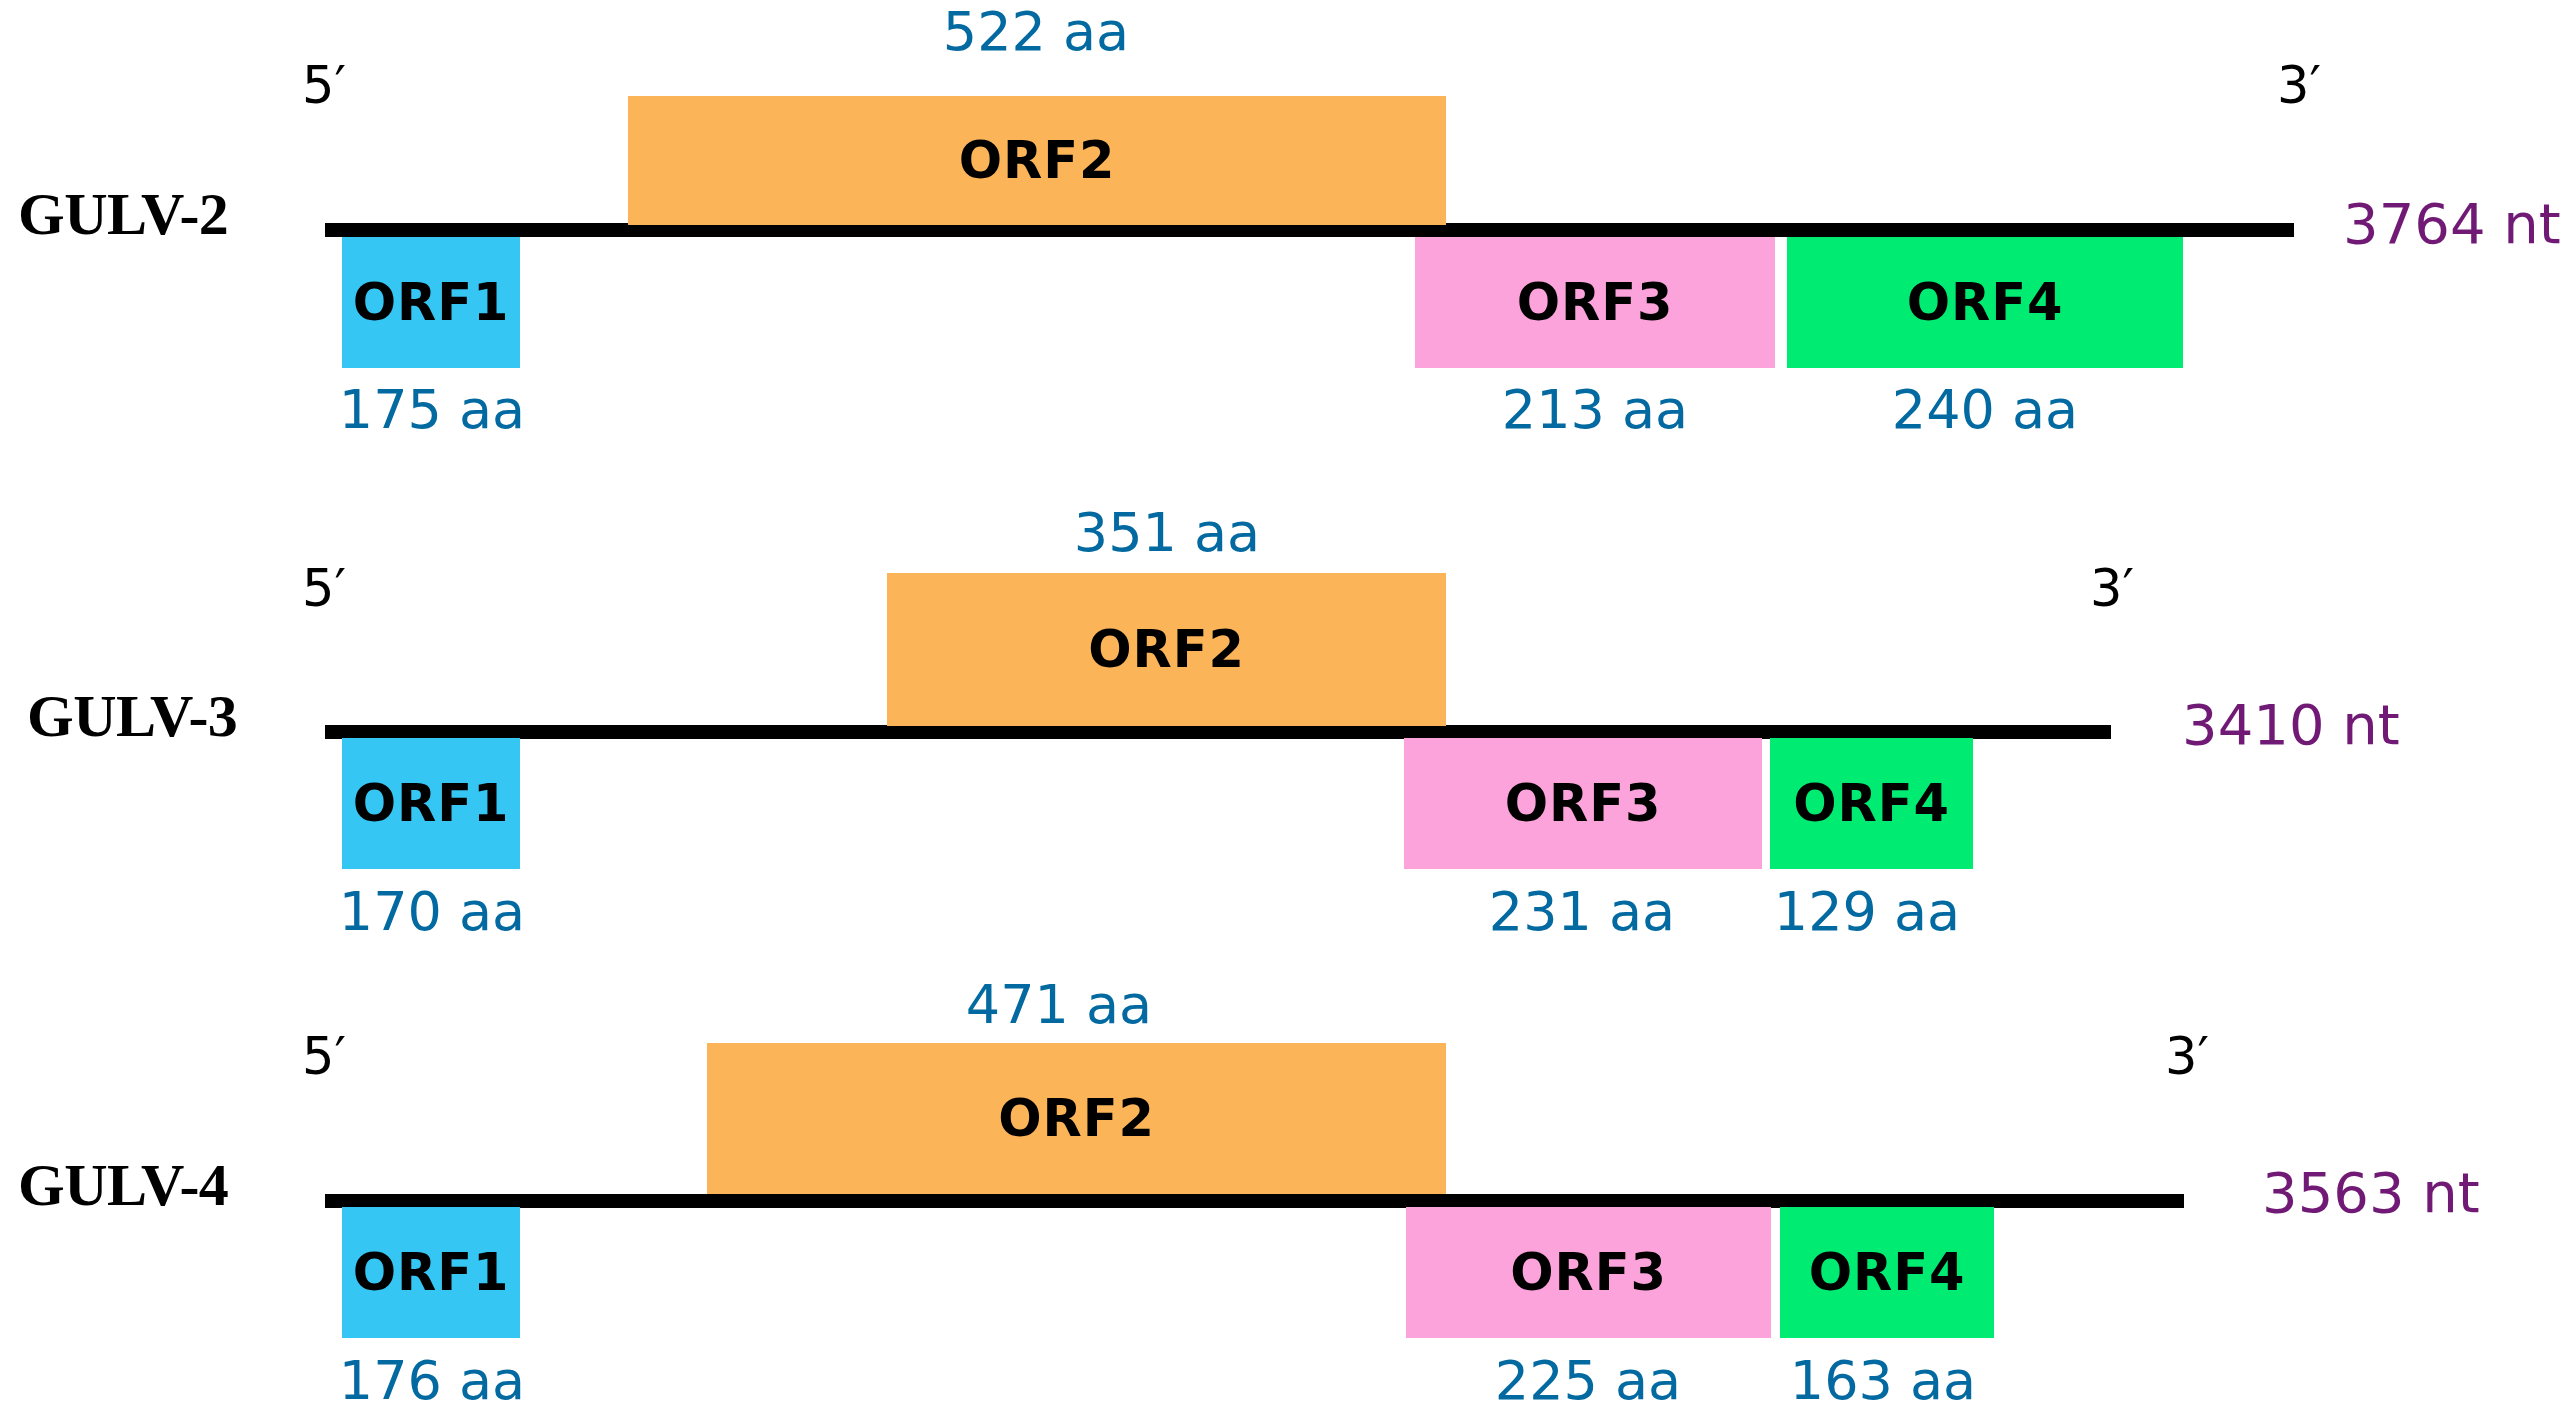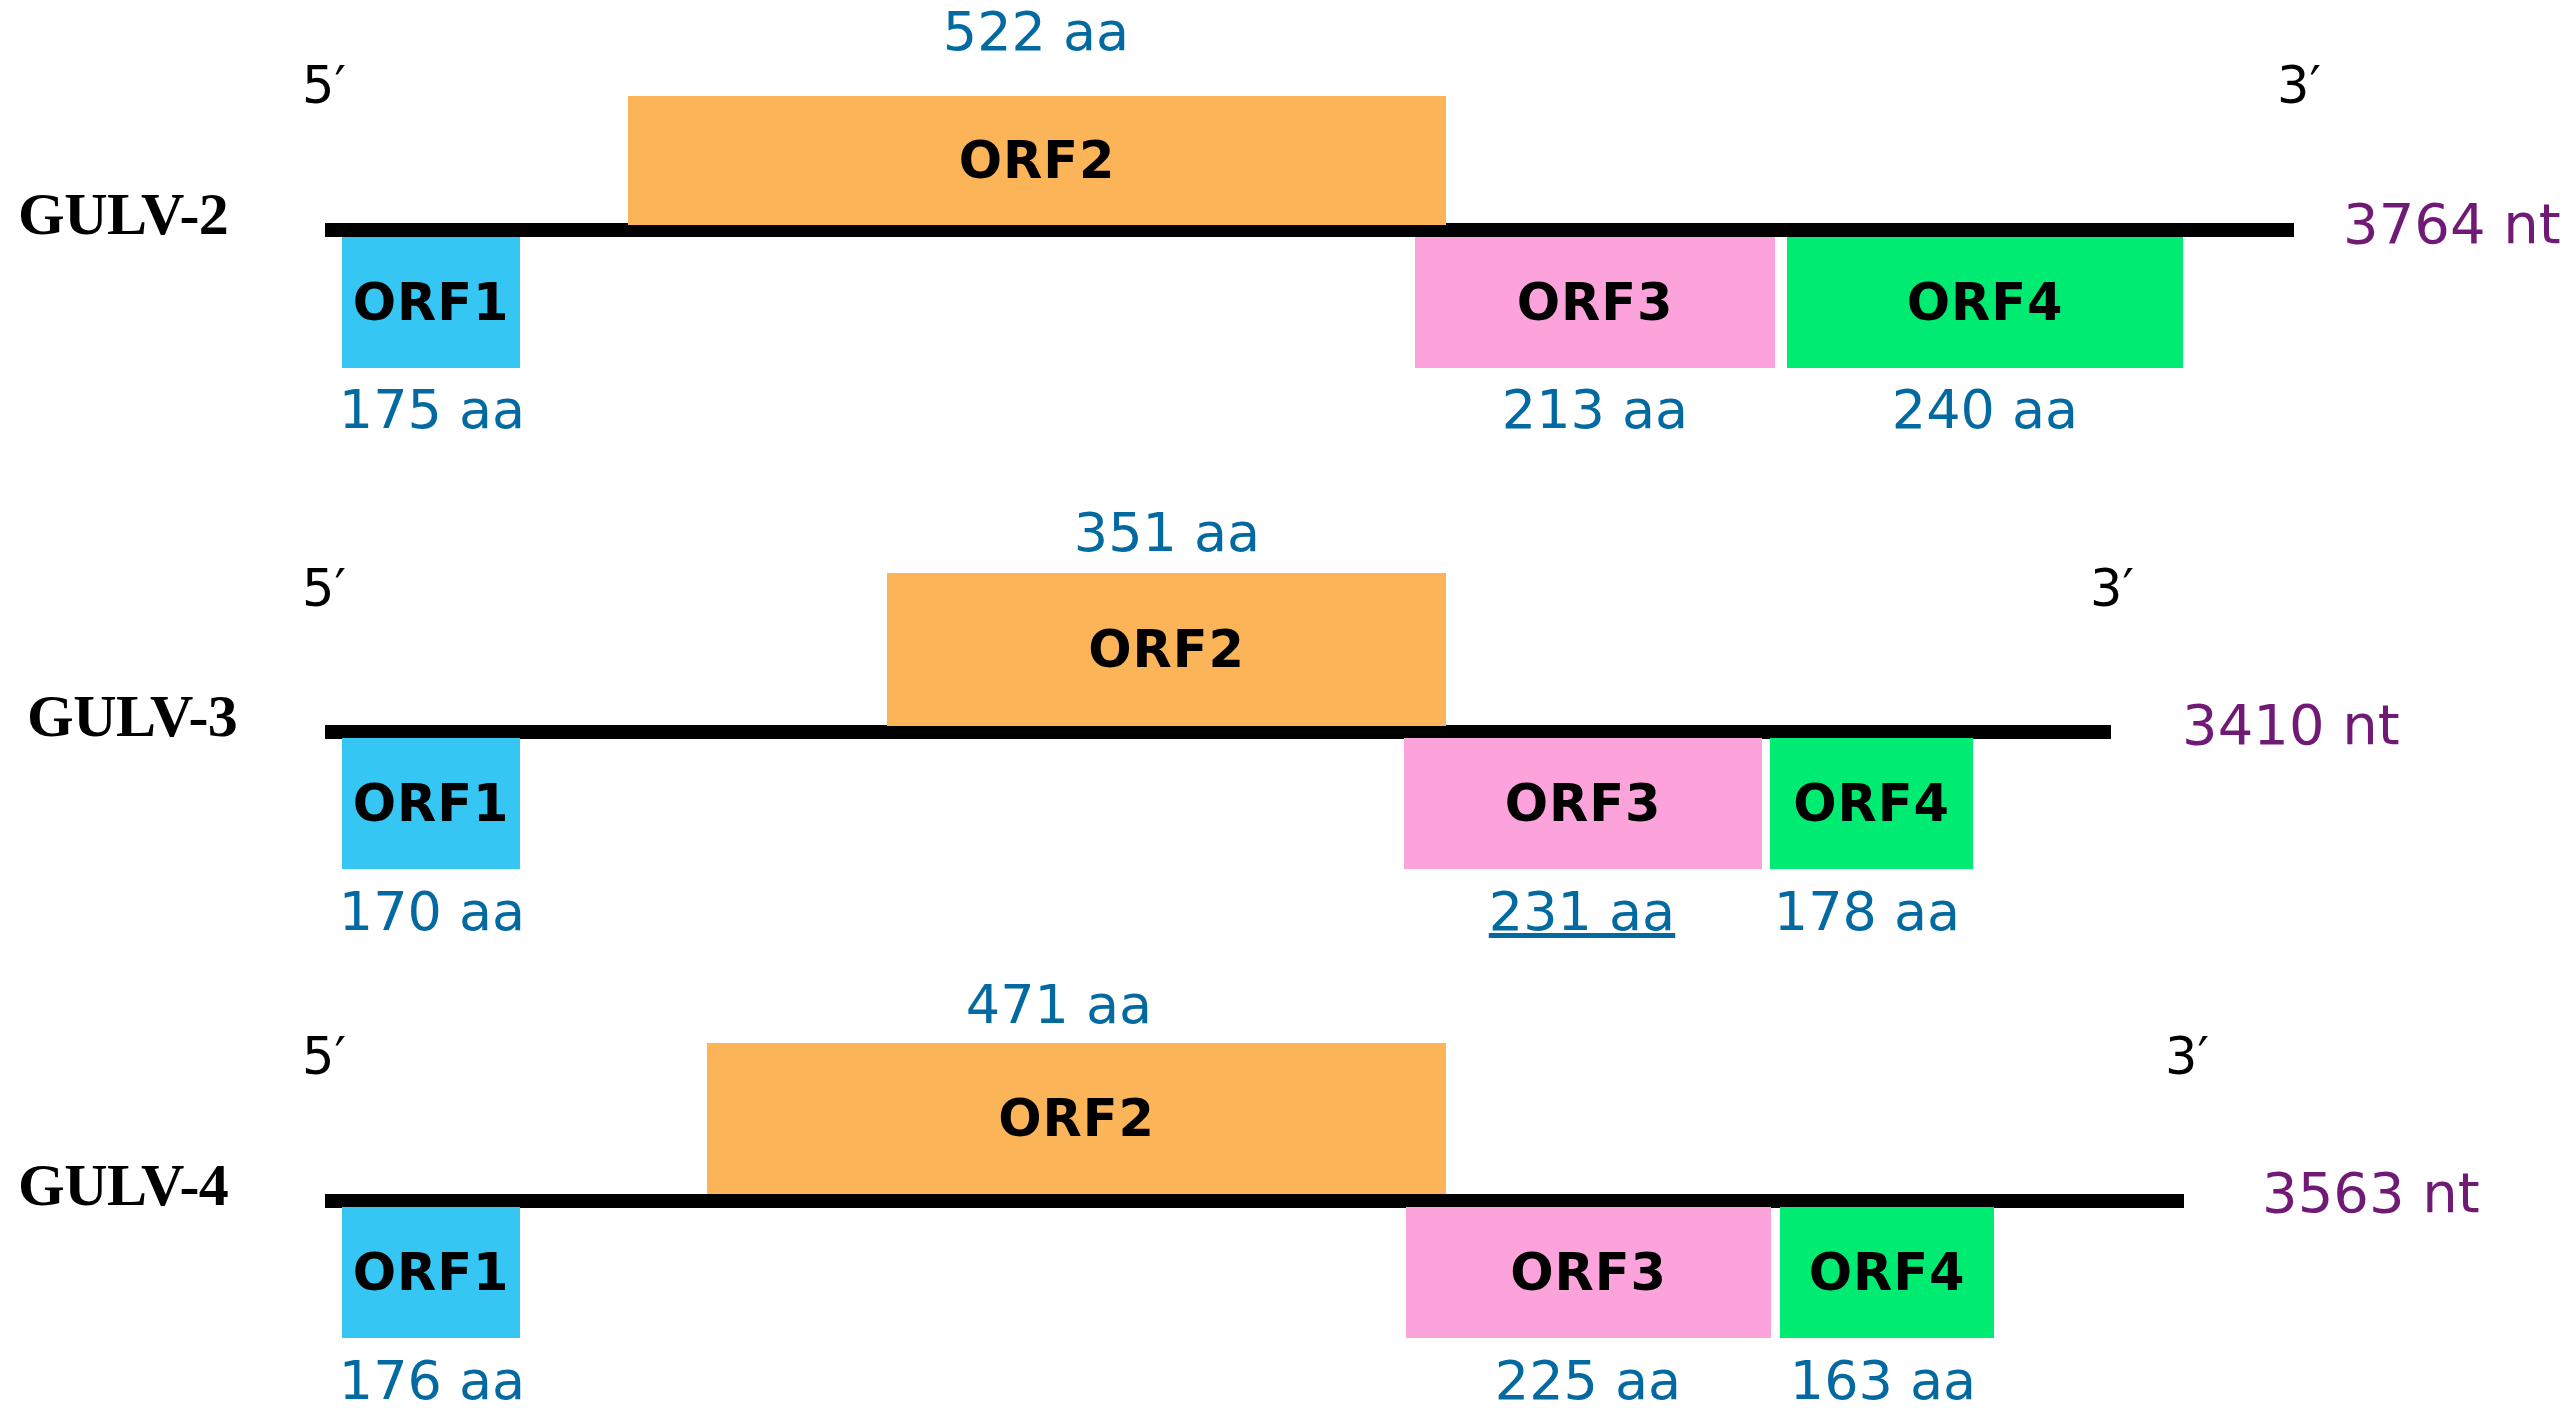--- a/index.html
+++ b/index.html
@@ -148,26 +148,26 @@
     </div>
 
     <div class="orf-box" style="left:342px; top:269px; width:178px; height:131px; background:#35C6F4;">
       <span class="orf-box-label">ORF1</span>
     </div>
     <div class="aa-label centered" style="left:432px; top:411px;">170 aa</div>
 
     <div class="orf-box" style="left:1404px; top:269px; width:358px; height:131px; background:#FCA3DC;">
       <span class="orf-box-label">ORF3</span>
     </div>
-    <div class="aa-label centered" style="left:1582px; top:411px;text-decoration:underline;">231 aa</div>
+    <div class="aa-label centered" style="left:1582px; top:411px;">231 aa</div>
 
     <div class="orf-box" style="left:1770px; top:269px; width:203px; height:131px; background:#00EB72;">
       <span class="orf-box-label">ORF4</span>
     </div>
-    <div class="aa-label centered" style="left:1867px; top:411px;">178 aa</div>
+    <div class="aa-label centered" style="left:1867px; top:411px;">129 aa</div>
   </div>
 
   <div class="genome-row" style="top:937px;height:471px;">
 
     <div class="virus-name" style="left:18px; top:214px;">GULV-4</div>
 
     <div class="end-label" style="left:302px; top:90px;">5′</div>
 
     <div class="end-label" style="left:2165px; top:90px;">3′</div>
 

